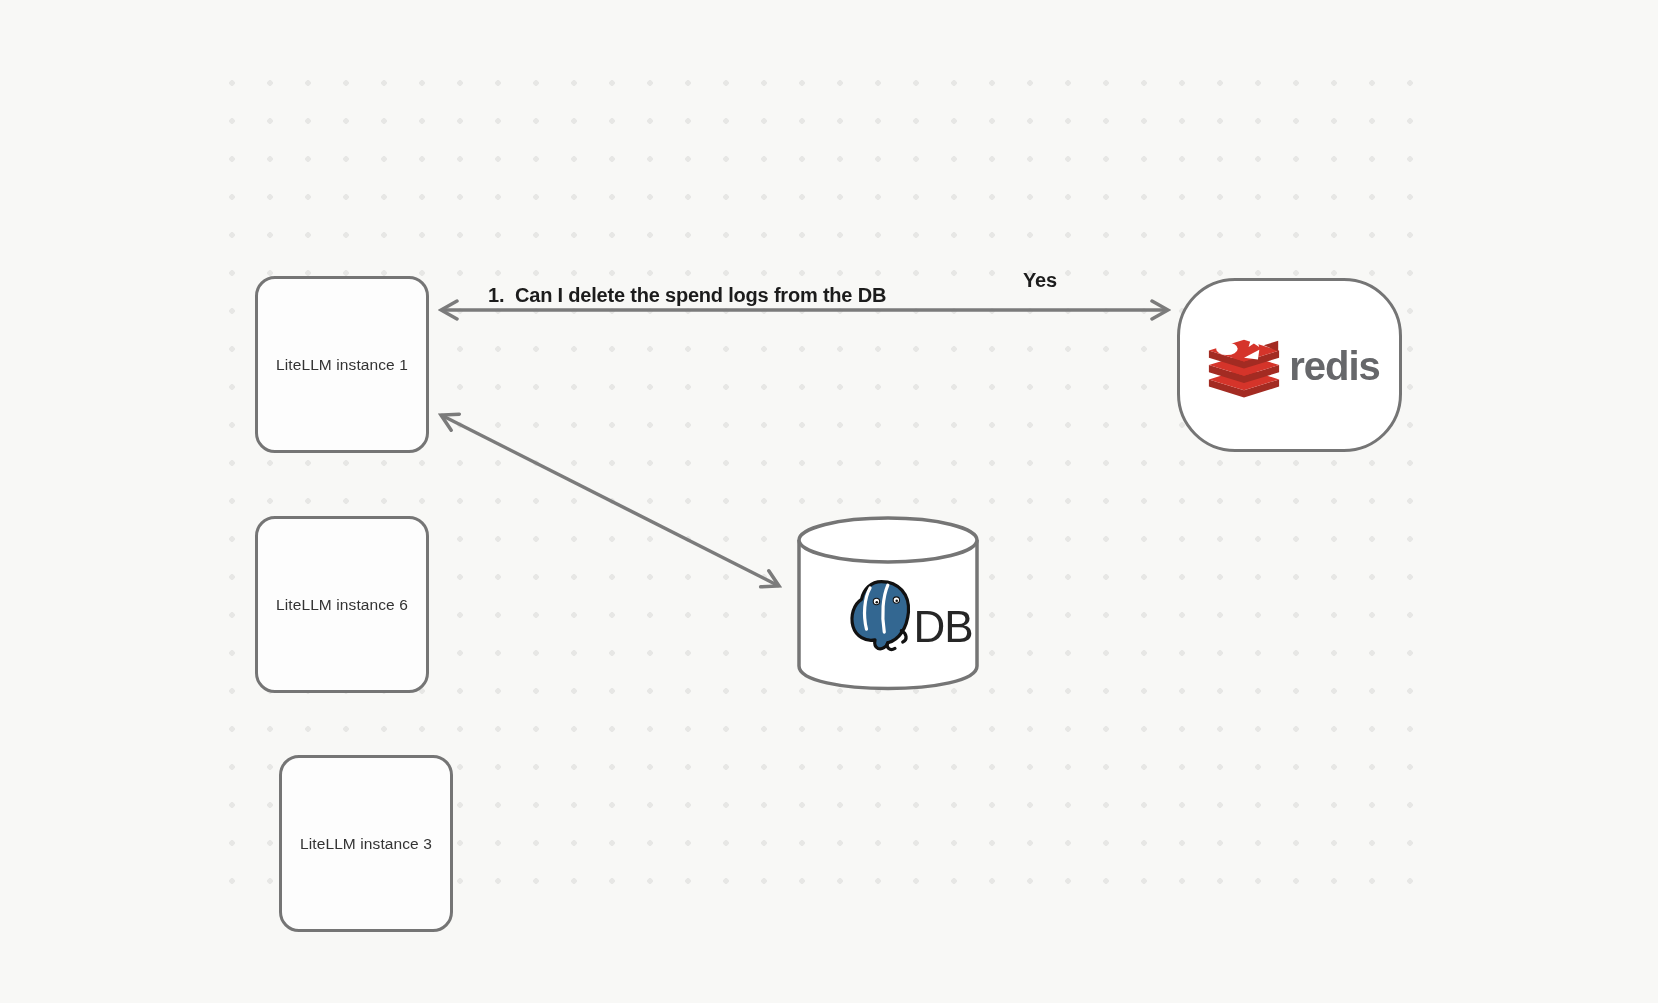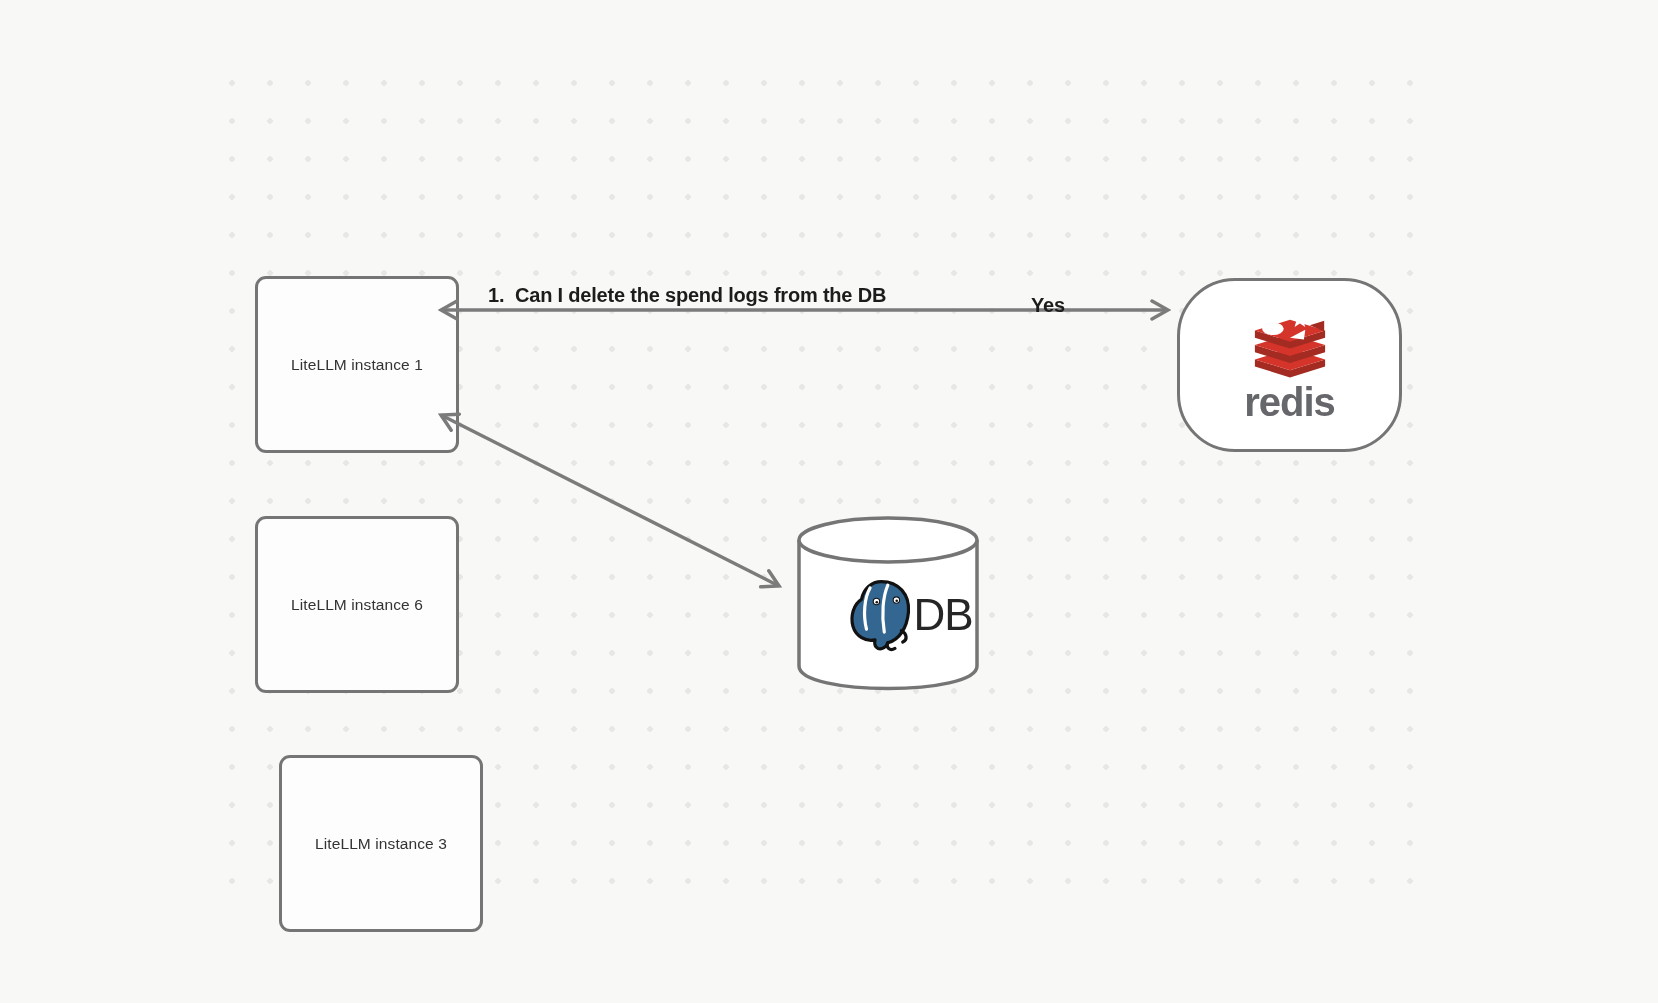--- a/index.html
+++ b/index.html
@@ -20,42 +20,42 @@
   *{margin:0;padding:0;box-sizing:border-box;}
   html,body{width:1658px;height:1003px;overflow:hidden;}
   body{font-family:"Liberation Sans","DejaVu Sans",sans-serif;background:var(--bg);}
   .canvas{position:relative;width:1658px;height:1003px;background:var(--bg);}
   .dotgrid{
     position:absolute;left:213px;top:64px;width:1216px;height:836px;
     background-image:radial-gradient(circle,var(--grid-dot) 2.6px,transparent 3px);
     background-size:38px 38px;
   }
   .box{
-    position:absolute;width:204px;height:177px;
+    position:absolute;width:174px;height:177px;
     background:var(--shape-fill);
     border:3.5px solid var(--shape-stroke);
-    border-radius:11px;
+    border-radius:20px;
     display:flex;align-items:center;justify-content:center;
   }
   .box-label{font-size:15.5px;color:var(--node-text);letter-spacing:.1px;}
   .redis-node{
     position:absolute;left:1177px;top:278px;width:225px;height:174px;
     background:#ffffff;border:3.5px solid var(--shape-stroke);border-radius:58px;
-    display:flex;flex-direction:column;align-items:center;justify-content:center;
+    display:flex;flex-direction:row;align-items:center;justify-content:center;
   }
   .redis-word{
     font-size:40px;font-weight:700;color:var(--redis-wordmark);
     letter-spacing:-1px;line-height:1;margin-top:1px;
   }
   .db-node{position:absolute;left:797px;top:516px;width:182px;height:176px;}
   .cyl{position:absolute;left:0;top:0;}
   .cyl path,.cyl ellipse{fill:#ffffff;stroke:var(--shape-stroke);stroke-width:3.5px;}
   .db-row{
     position:absolute;left:0;top:62px;width:100%;
-    display:flex;align-items:center;justify-content:center;padding-left:40px;
+    display:flex;align-items:flex-end;justify-content:center;padding-left:40px;
   }
   .db-label{font-size:44px;font-weight:500;color:var(--db-text);letter-spacing:-1px;margin-left:-4px;}
   .arrows{position:absolute;left:0;top:0;width:1658px;height:1003px;pointer-events:none;}
   .arrows line{stroke:var(--arrow-stroke);stroke-width:3.5px;pointer-events:stroke;}
   .arrows marker path{fill:none;stroke:var(--arrow-stroke);stroke-width:3.5px;stroke-linecap:round;}
   .lbl{
     position:absolute;font-size:20px;font-weight:700;color:var(--label-text);
     line-height:25px;white-space:pre;letter-spacing:-0.2px;
   }
   .redis-icon .face{fill:var(--redis-red);}
@@ -126,15 +126,15 @@
     <defs>
       <marker id="chev" viewBox="0 0 24 24" refX="21" refY="12" markerWidth="24" markerHeight="24" markerUnits="userSpaceOnUse" orient="auto-start-reverse">
         <path d="M5 3 L21 12 L5 21"></path>
       </marker>
     </defs>
     <line x1="441" y1="310" x2="1168" y2="310" marker-start="url(#chev)" marker-end="url(#chev)"></line>
     <line x1="441" y1="415" x2="779" y2="586" marker-start="url(#chev)" marker-end="url(#chev)"></line>
   </svg>
 
   <div class="lbl" style="left:488px;top:283px;">1.  Can I delete the spend logs from the DB</div>
-  <div class="lbl" style="left:1023px;top:293px;margin-left:8px;">Yes</div>
+  <div class="lbl" style="left:1023px;top:268px;">Yes</div>
 
 </div>
 
 </body></html>

